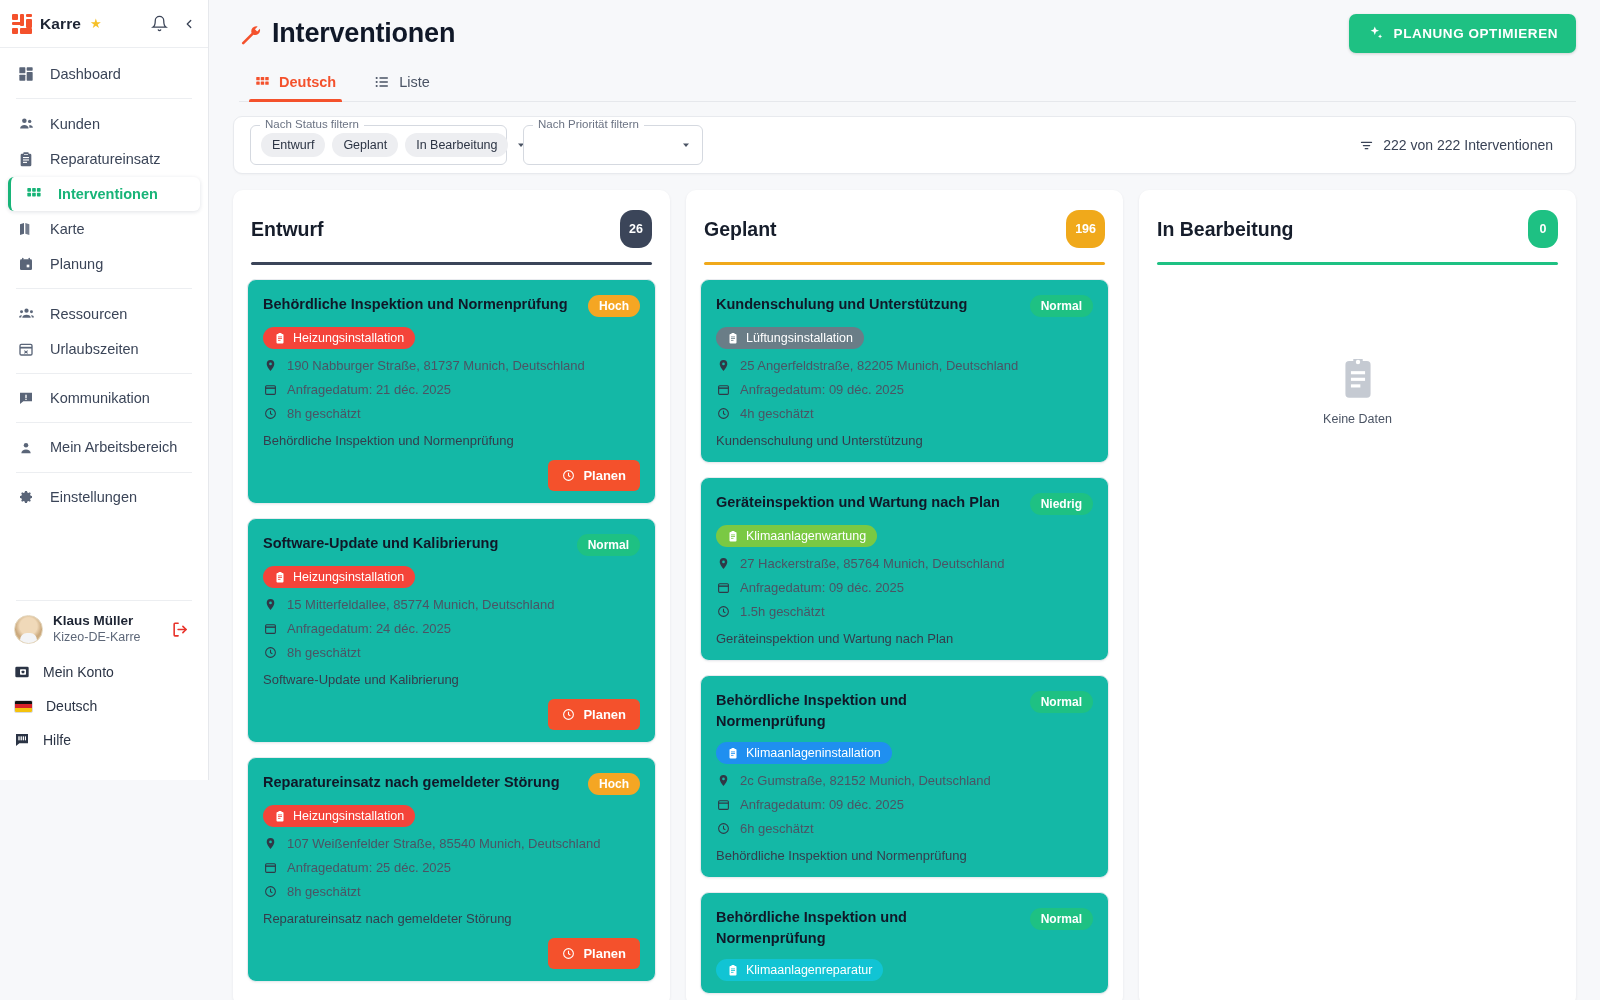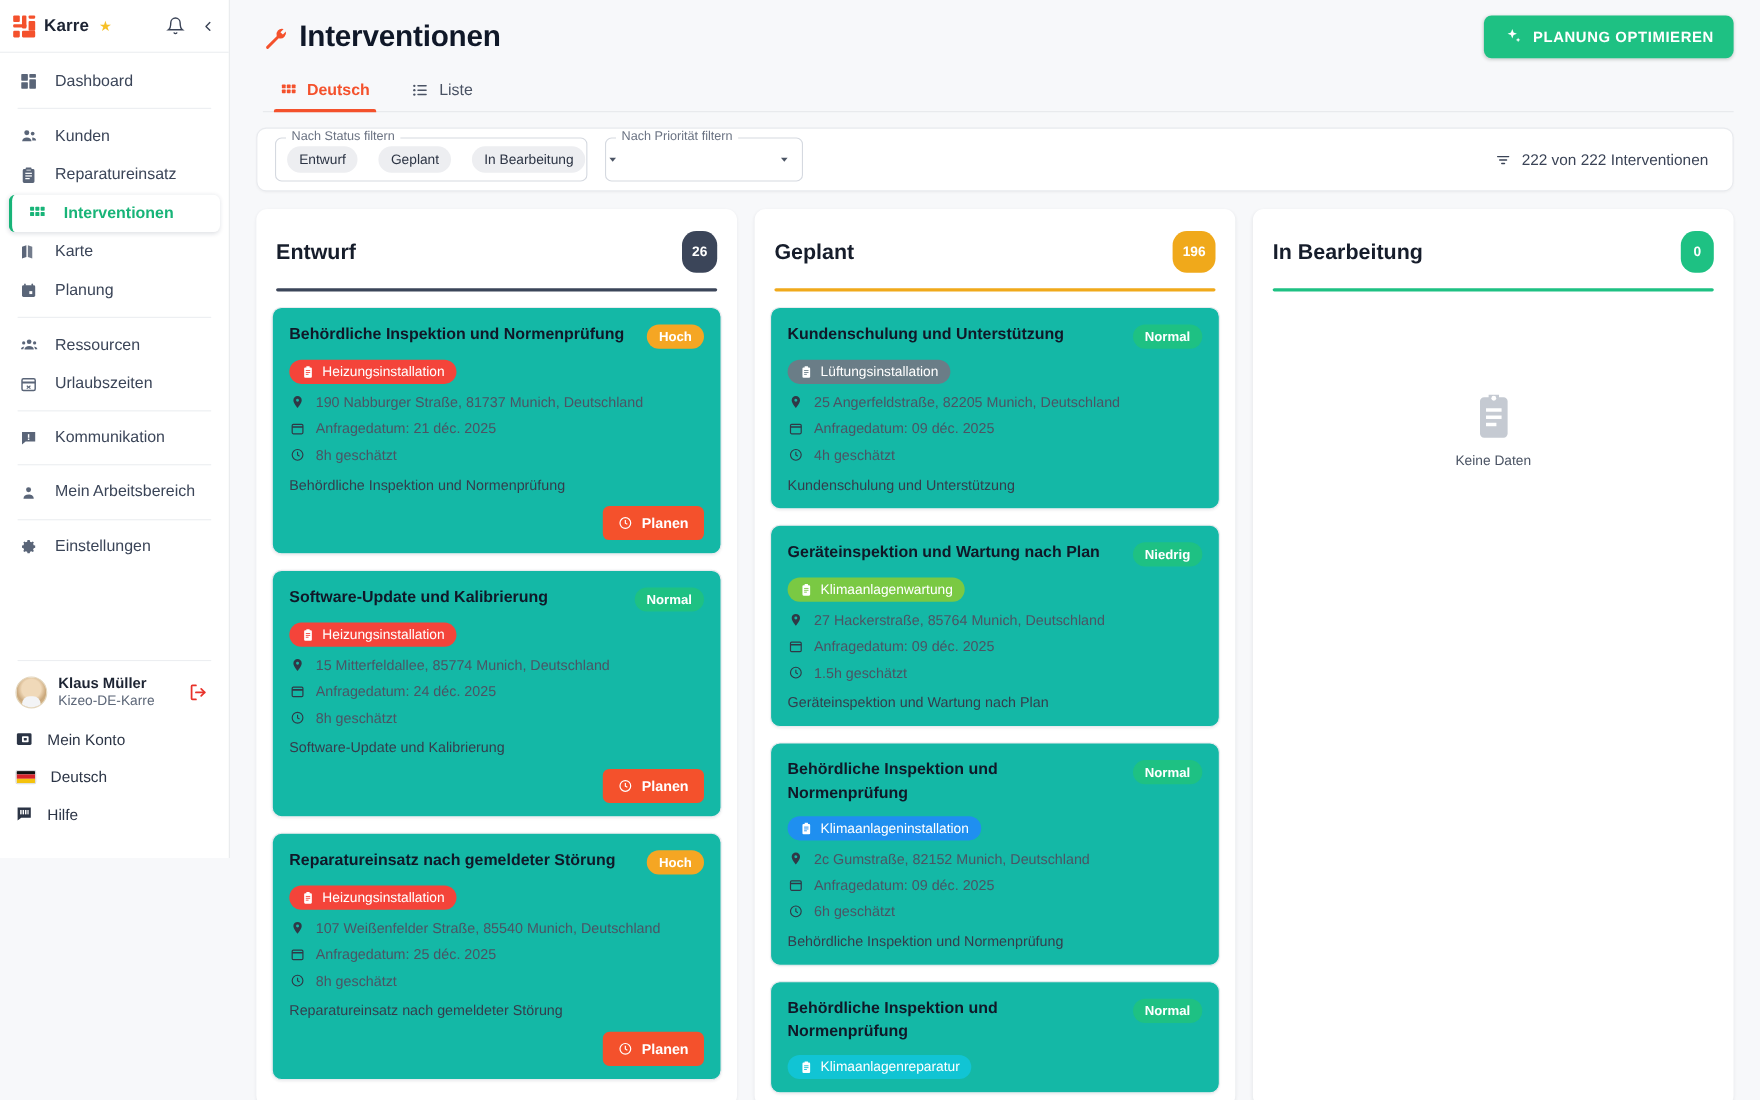--- a/index.html
+++ b/index.html
@@ -102,21 +102,21 @@
     padding: 0 16px; box-shadow: 0 1px 2px rgba(16,24,40,.03);
   }
   .fieldset {
     position: relative; border: 1px solid #d5d9e0; border-radius: 6px;
     height: 40px; display: flex; align-items: center; padding: 0 10px; min-width: 80px;
   }
   .fieldset > legend {
     position: absolute; top: -8px; left: 9px; background: #fff; padding: 0 5px;
     font-size: 11.5px; color: #6b7383;
   }
-  .fs-status { width: 284px; gap: 19px; text-align: right; }
+  .fs-status { width: 257px; gap: 7px; text-align: right; }
   .fs-prio { width: 180px; margin-left: 16px; }
   .chip {
     background: #edeef1; color: #2c3444; border-radius: 13px;
     padding: 5px 11px; font-size: 12.5px; white-space: nowrap;
   }
   .caret { margin-left: auto; color: #4b5464; font-size: 10px; }
   .count-right { margin-left: auto; display: flex; align-items: center; gap: 9px; font-size: 14px; color: #3a4356; padding-right: 6px; }
 
   
   .board { display: flex; gap: 16px; padding: 16px 24px 0 24px; height: 832px; }

